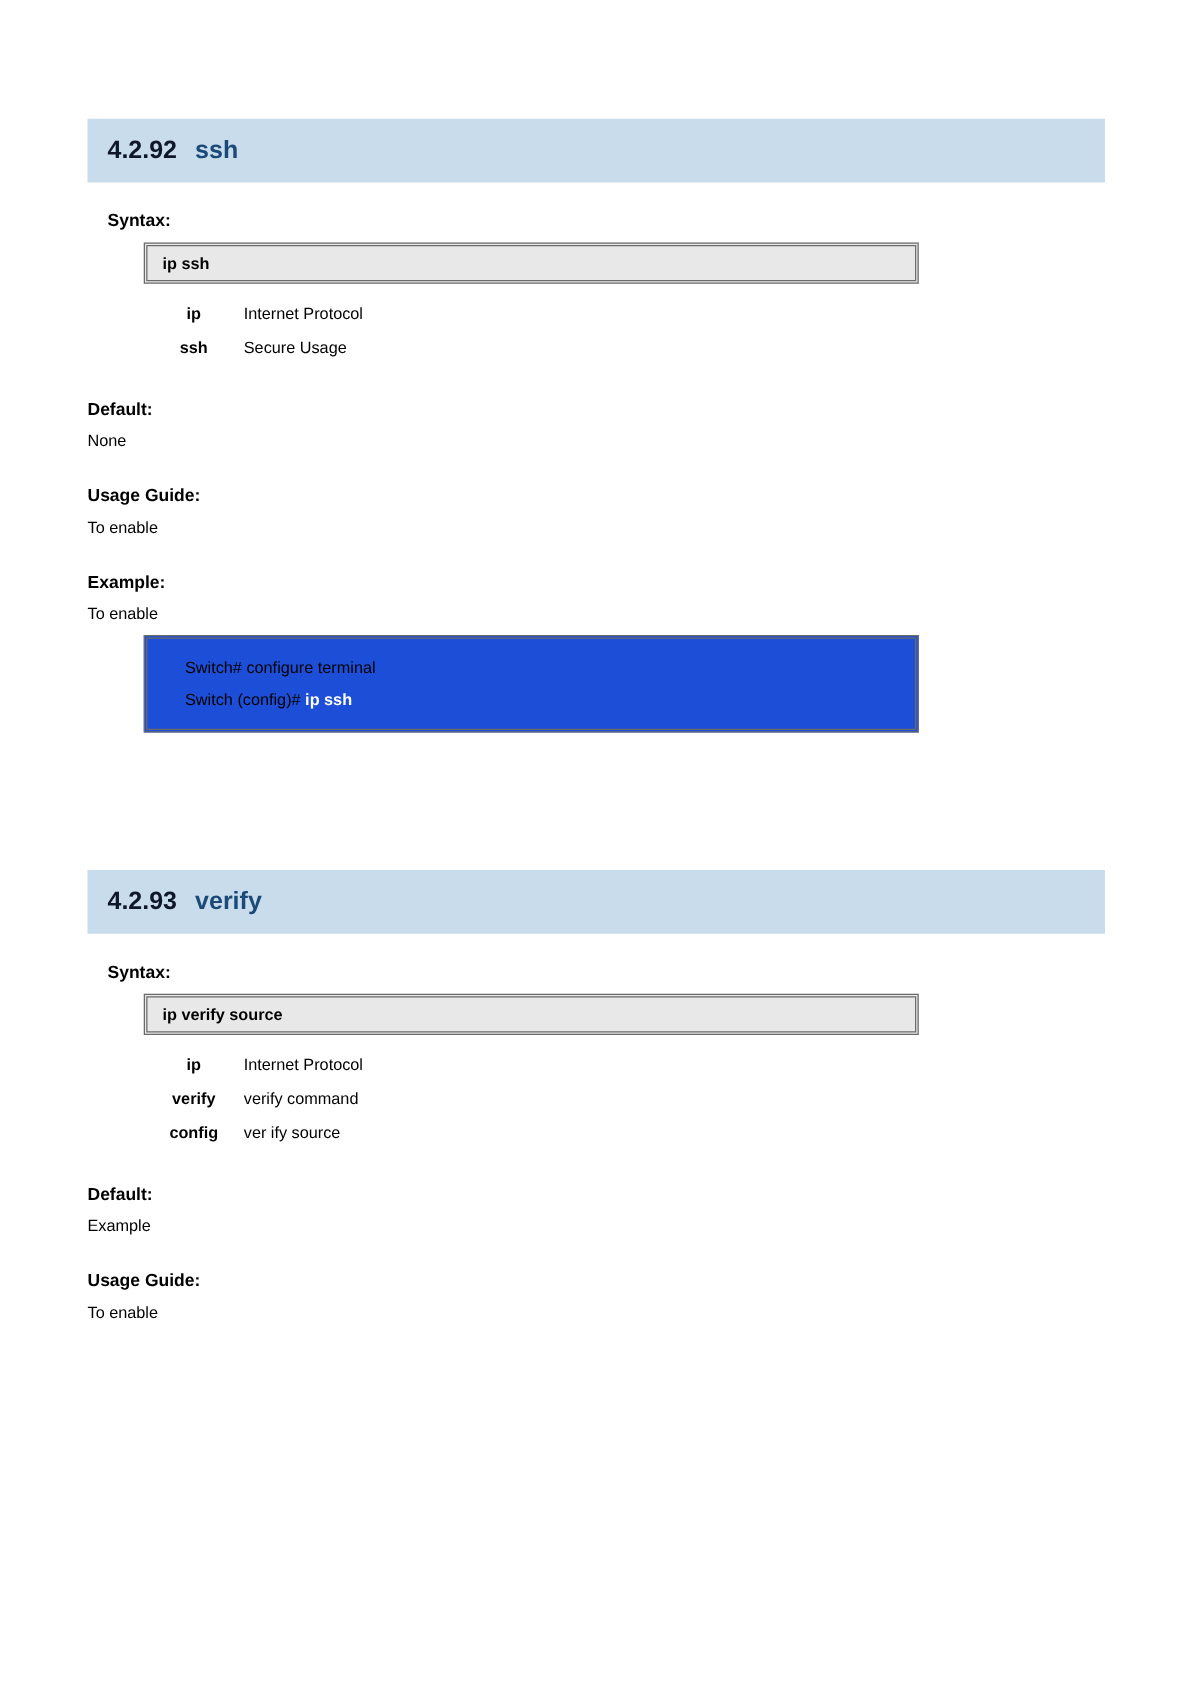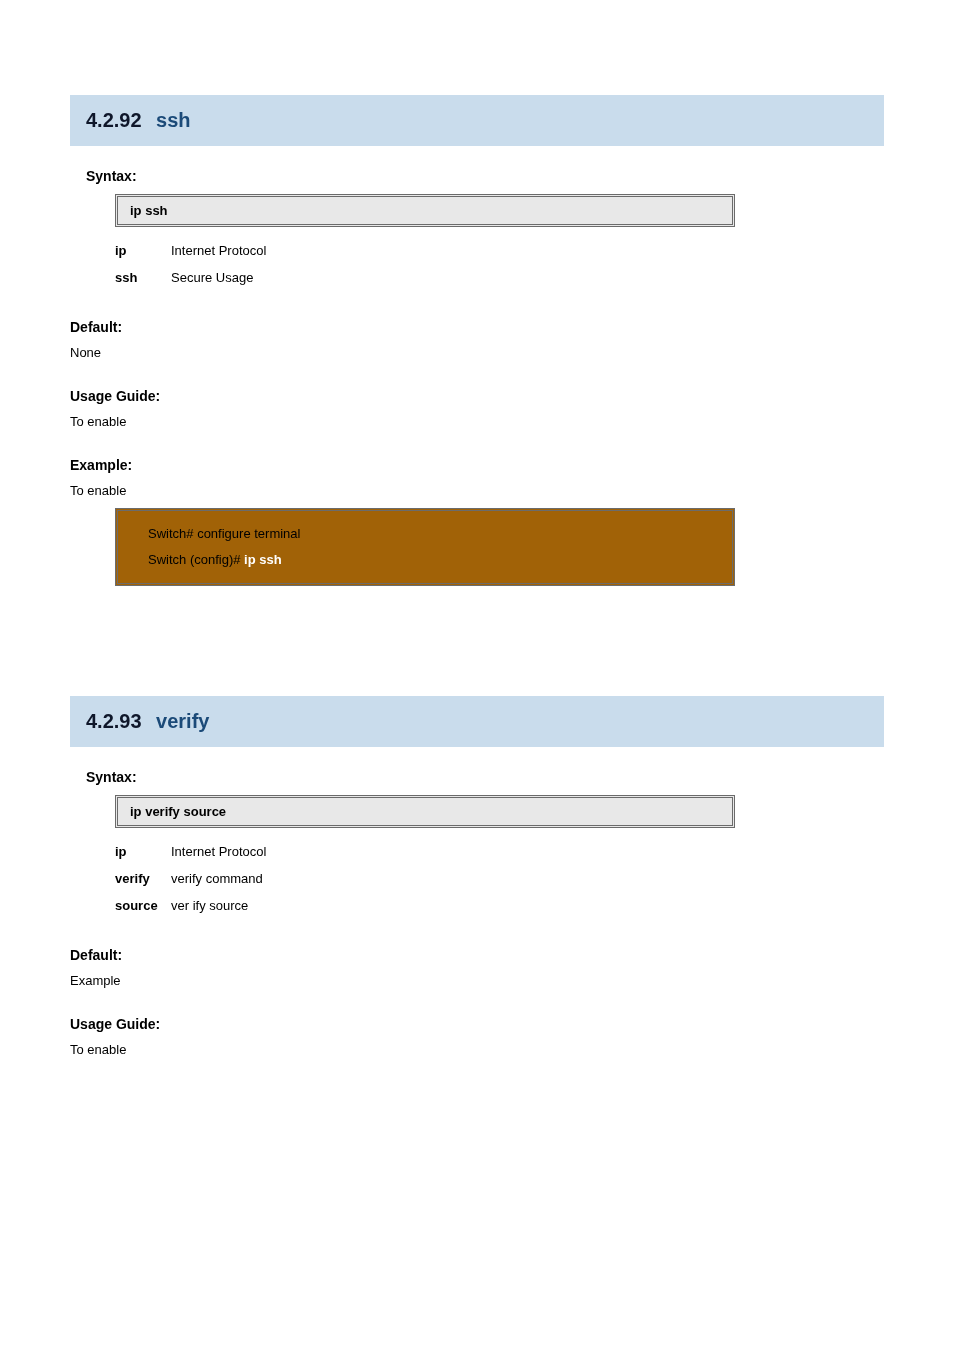--- a/index.html
+++ b/index.html
@@ -51,40 +51,41 @@
       font-size: 13px;
       font-weight: bold;
     }
     .param-row {
       display: flex;
       margin-left: 45px;
       padding: 6px 0;
       font-size: 13px;
     }
     .param-key {
-      width: 56px;
+      width: 80px;
       font-weight: bold;
       flex-shrink: 0;
+      text-align: center;
     }
     .param-val {
       flex: 1;
     }
     .sub-heading {
       font-size: 14px;
       font-weight: bold;
       margin-top: 28px;
       margin-bottom: 10px;
     }
     .body-text {
       font-size: 13px;
       margin-bottom: 6px;
     }
     .example-box {
       border: 3px double #6b6b6b;
-      background: #a16207;
+      background: #1d4ed8;
       margin: 10px 0 0 45px;
       width: 620px;
       padding: 10px 30px;
       font-size: 13px;
       line-height: 2;
     }
     .example-box .line {
       display: block;
     }
     .example-box .cmd {
@@ -152,21 +153,21 @@
 
   <div class="param-row">
     <div class="param-key">ip</div>
     <div class="param-val">Internet Protocol</div>
   </div>
   <div class="param-row">
     <div class="param-key">verify</div>
     <div class="param-val">verify command</div>
   </div>
   <div class="param-row">
-    <div class="param-key">source</div>
+    <div class="param-key">config</div>
     <div class="param-val">ver ify source</div>
   </div>
 
   <div class="sub-heading">Default:</div>
   <div class="body-text">Example</div>
 
   <div class="sub-heading">Usage Guide:</div>
   <div class="body-text">
     <span>To enable</span>
     <b style="color:#fff;">the IP Source Guard for global mode.</b>

